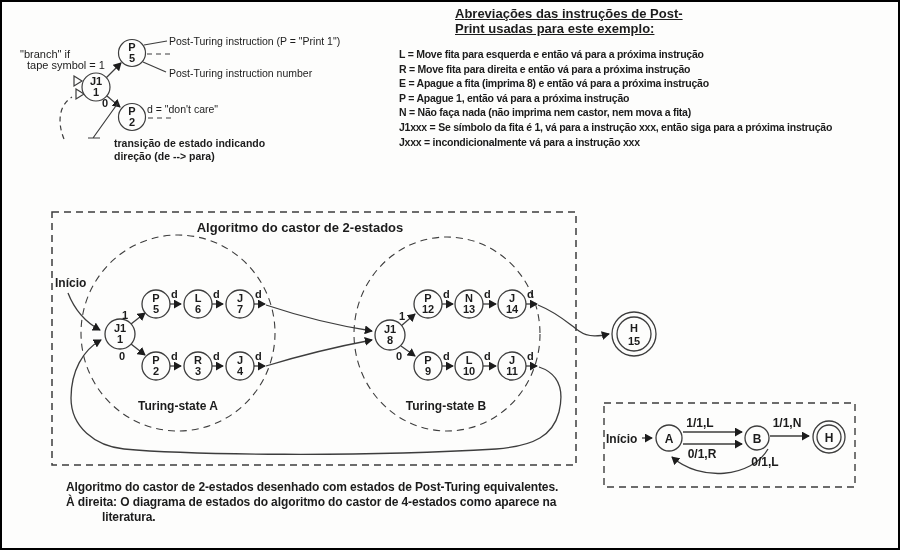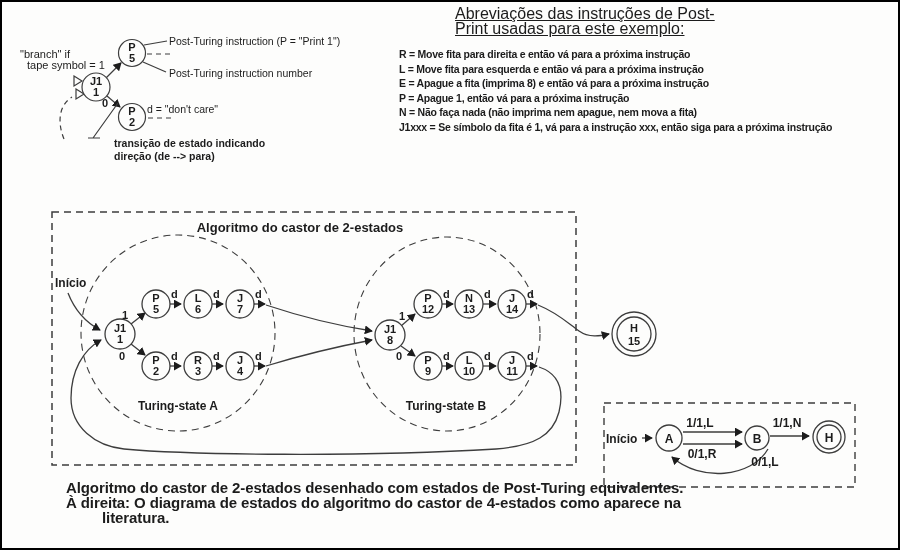--- a/index.html
+++ b/index.html
@@ -14,25 +14,25 @@
   .t-d{font-size:11px;font-weight:bold;}
   .t-bit{font-size:11px;font-weight:bold;text-anchor:middle;}
   .t-title{font-size:13px;font-weight:bold;text-anchor:middle;}
   .t-zone{font-size:12px;font-weight:bold;text-anchor:middle;}
   .t-inicio{font-size:12px;font-weight:bold;}
   .t-edge{font-size:12px;font-weight:bold;text-anchor:middle;}
   .t-leg{font-size:10.5px;}
   .t-leg-b{font-size:10.5px;font-weight:bold;}
   .t-branch{font-size:11px;}
   .abbrev{position:absolute;left:397px;top:4px;width:495px;}
-  .abbrev-title{margin-left:56px;font-size:16px;font-weight:normal;
+  .abbrev-title{margin-left:56px;font-size:13px;font-weight:bold;
     text-decoration:underline;line-height:15px;}
   .abbrev-items{margin-top:11px;font-size:10.5px;font-weight:bold;
     line-height:14.6px;letter-spacing:-0.25px;white-space:nowrap;}
-  .caption{position:absolute;left:64px;top:478px;font-size:15px;
+  .caption{position:absolute;left:64px;top:478px;font-size:12px;
     font-weight:bold;line-height:15px;letter-spacing:-0.1px;white-space:nowrap;}
   .caption .indent{margin-left:36px;}
 </style>
 </head>
 <body>
 
 <div class="page">
 
 <svg width="900" height="550" viewBox="0 0 900 550">
   <defs>
@@ -199,26 +199,27 @@
     <text class="t-edge" x="763" y="464">0/1,L</text>
   </g>
 </svg>
 
   <div class="abbrev">
     <div class="abbrev-title">
       <div>Abreviações das instruções de Post-</div>
       <div>Print usadas para este exemplo:</div>
     </div>
     <div class="abbrev-items">
+      <div>L = Move fita para esquerda e então vá para a próxima instrução</div>
       <div>R = Move fita para direita e então vá para a próxima instrução</div>
-      <div>L = Move fita para esquerda e então vá para a próxima instrução</div>
       <div>E = Apague a fita (imprima 8) e então vá para a próxima instrução</div>
       <div>P = Apague 1, então vá para a próxima instrução</div>
-      <div>N = Não faça nada (não imprima nem apague, nem mova a fita)</div>
+      <div>N = Não faça nada (não imprima nem castor, nem mova a fita)</div>
       <div>J1xxx = Se símbolo da fita é 1, vá para a instrução xxx, então siga para a próxima instrução</div>
+      <div>Jxxx = incondicionalmente vá para a instrução xxx</div>
     </div>
   </div>
 
   <div class="caption">
     <div>Algoritmo do castor de 2-estados desenhado com estados de Post-Turing equivalentes.</div>
     <div>À direita: O diagrama de estados do algoritmo do castor de 4-estados como aparece na</div>
     <div class="indent">literatura.</div>
   </div>
 
 </div>

